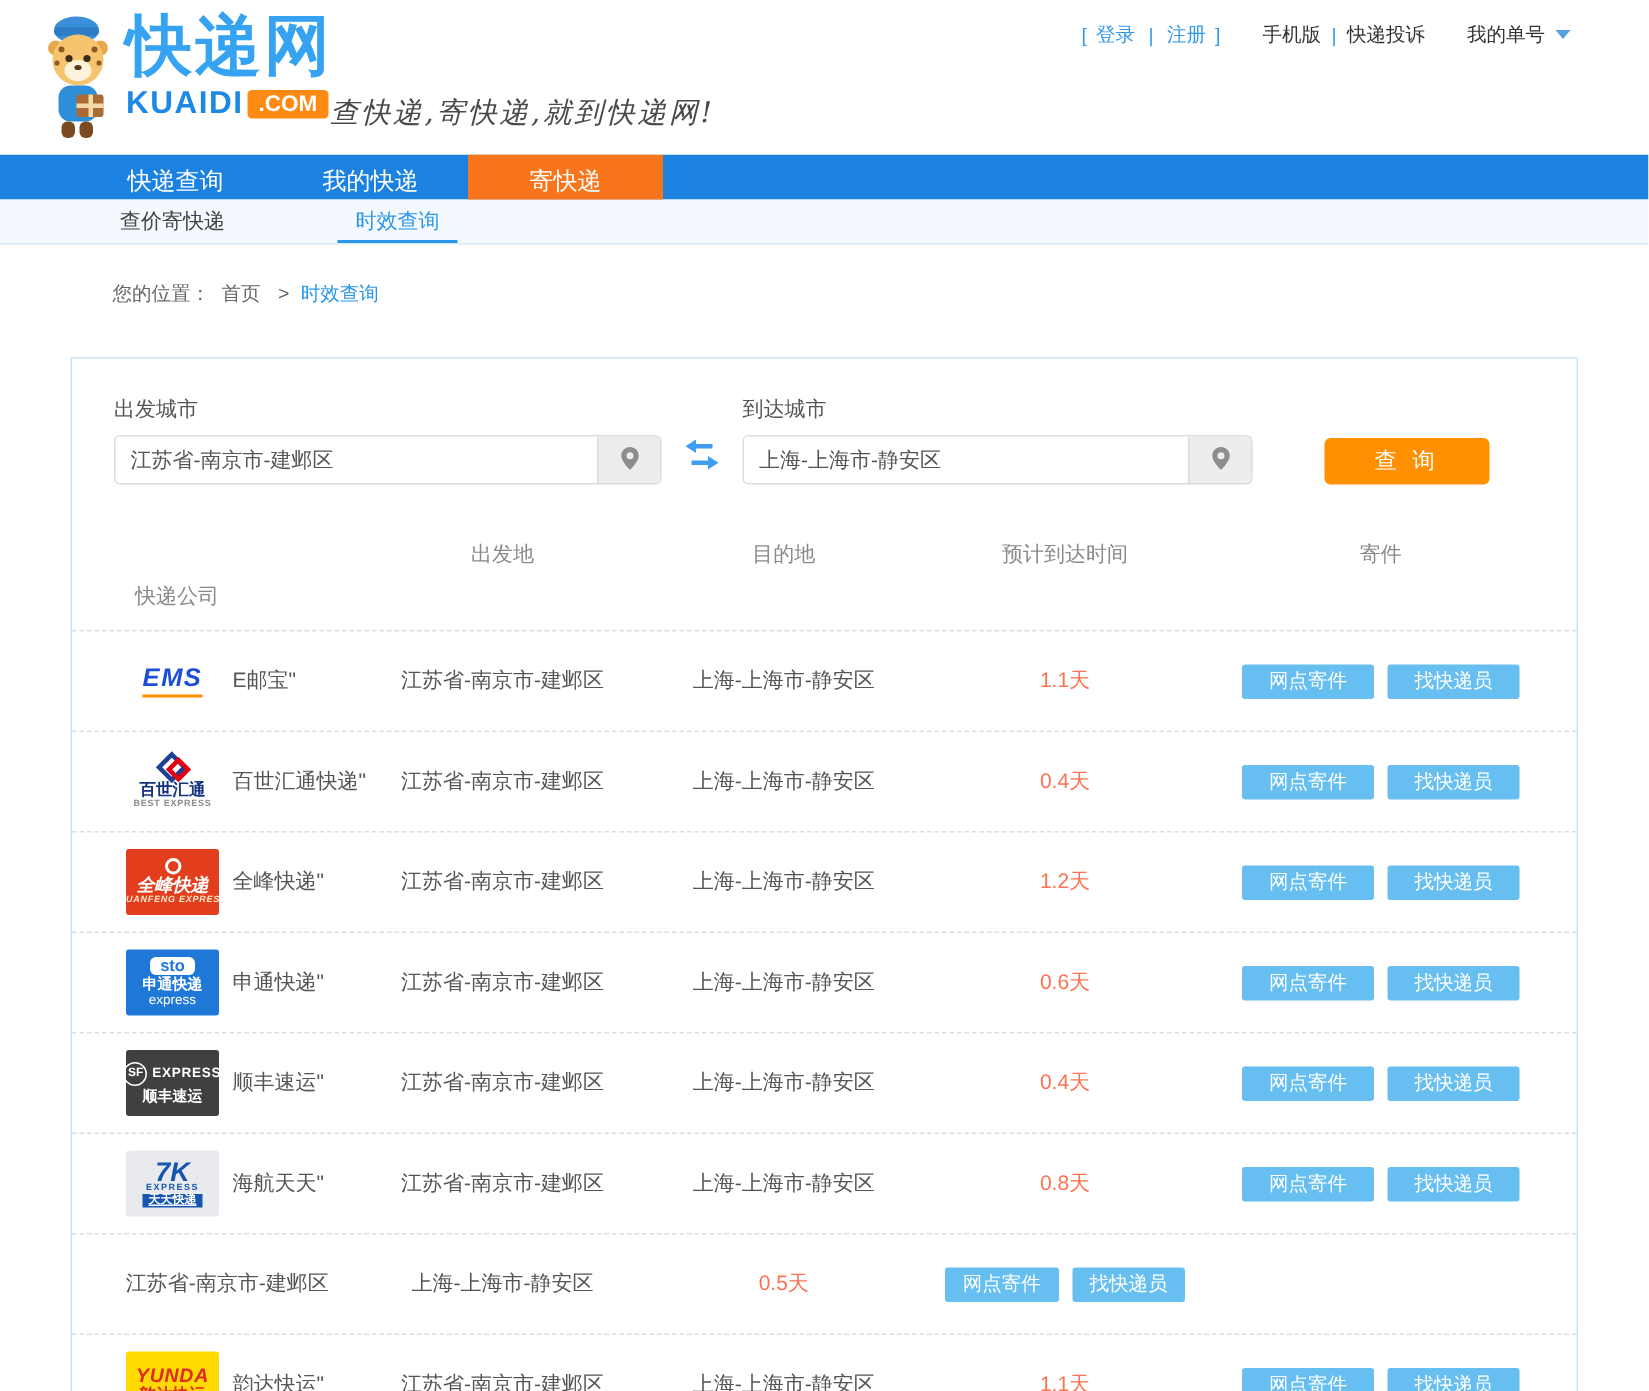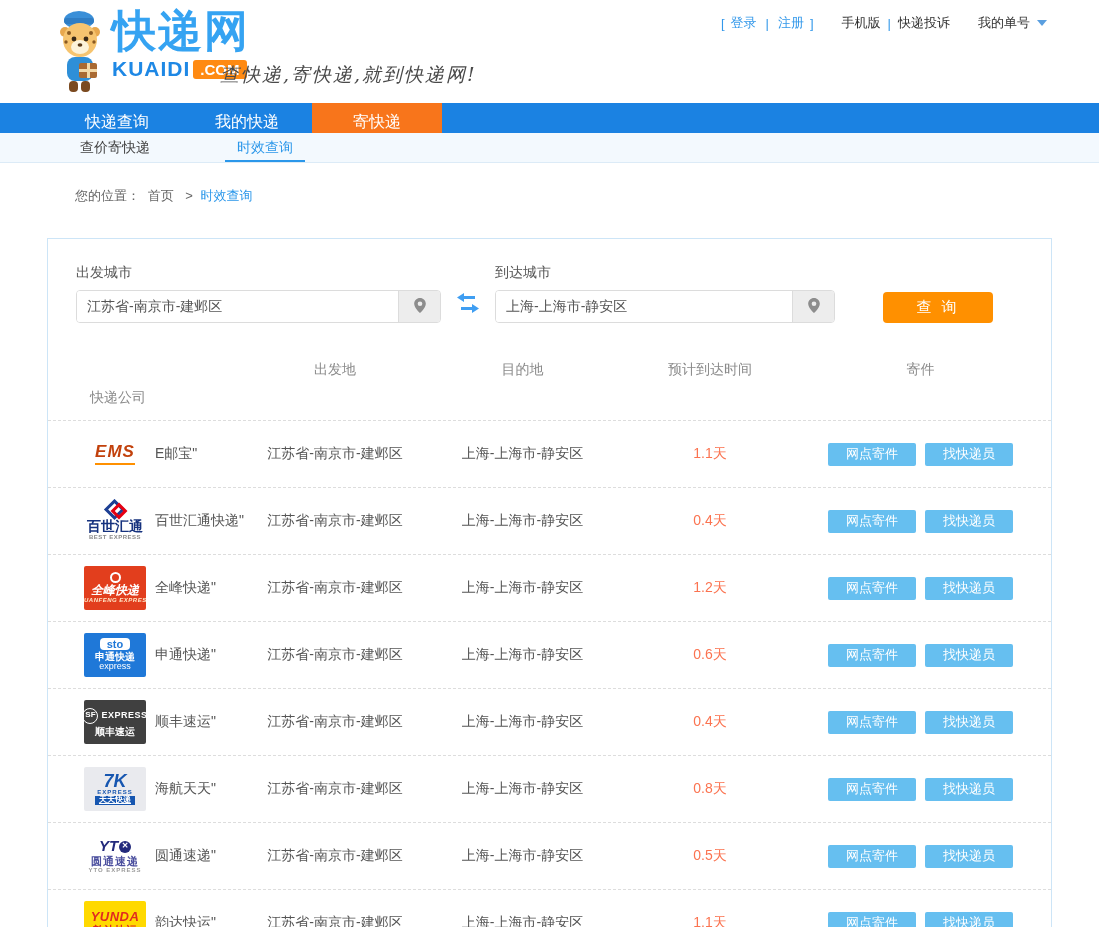--- a/index.html
+++ b/index.html
@@ -1,21 +1,21 @@
 <!DOCTYPE html>
 <html><head>
 <meta charset="utf-8">
 <style>
   * { margin:0; padding:0; box-sizing:border-box; }
   html,body { width:1099px; height:927px; background:#fff; overflow:hidden;
               font-family:"Liberation Sans", sans-serif; }
 
   
   .header { position:relative; height:103px; background:#fff; }
-  .brand { position:absolute; left:52px; top:6px; display:flex; align-items:flex-start; cursor:pointer;text-align:center; }
+  .brand { position:absolute; left:24px; top:6px; display:flex; align-items:flex-start; cursor:pointer;text-align:center; }
   .brand-text { margin-left:4px; }
   .site-name { font-size:44px; font-weight:bold; color:#35a3f2; letter-spacing:2px; line-height:50px; }
   .domain-line { display:flex; align-items:center; margin-top:1px; }
   .domain-main { font-size:21px; font-weight:bold; color:#1e88e5; letter-spacing:1px; }
   .domain-tld { font-size:15px; font-weight:bold; color:#fff; background:#ff8a12; border-radius:3px;
                 padding:1px 7px; margin-left:3px; }
   .tagline { position:absolute; left:220px; top:62px; font-family:"DejaVu Serif", serif;
              font-style:italic; font-size:19px; color:#4a4a4a; letter-spacing:2px; }
 
   .topbar { position:absolute; top:14px; right:52px; display:flex; align-items:center;
@@ -79,29 +79,29 @@
   .c-actions { display:flex; justify-content:center; gap:9px; }
   .act-btn { width:88px; height:23px; background:#66bff0; color:#fff; border:none; border-radius:2px;
              font-size:13px; cursor:pointer; font-family:"Liberation Sans", sans-serif; }
 
   
   .logo-box { width:62px; min-width:62px; height:44px; display:flex; flex-direction:column;
               align-items:center; justify-content:center; font-weight:bold; line-height:1.1;
               text-align:center; border-radius:2px; overflow:hidden; }
   .lg-main, .lg-sub, .lg-badge { display:block; white-space:nowrap; }
 
-  .logo-ems .lg-main { color:#c2410c; font-style:italic; font-size:17px; letter-spacing:1px; }
+  .logo-ems .lg-main { color:#1d4ed8; font-style:italic; font-size:17px; letter-spacing:1px; }
   .logo-ems .ems-bar { width:40px; height:2px; background:#ff9000; margin-top:2px; }
 
   .best-diamond { position:relative; width:20px; height:16px; margin-bottom:2px; }
   .best-diamond::before { content:""; position:absolute; left:2px; top:1px; width:9px; height:9px;
       border:3px solid #1d3f94; transform:rotate(45deg); }
   .best-diamond::after { content:""; position:absolute; left:8px; top:4px; width:6px; height:6px;
       border:3px solid #e60012; transform:rotate(45deg); }
-  .logo-best .lg-main { color:#16327e; font-size:14px; }
+  .logo-best .lg-main { color:#16327e; font-size:11px; }
   .logo-best .lg-sub { color:#8a8a8a; font-size:6px; letter-spacing:.5px; }
 
   .logo-quanfeng { background:#e23e1d; color:#fff; font-style:italic; }
   .logo-quanfeng .qf-ring { width:11px; height:11px; border:2px solid #fff; border-radius:50%; margin-bottom:1px; }
   .logo-quanfeng .lg-main { font-size:12px; }
   .logo-quanfeng .lg-sub { font-size:6px; color:#ffe9c9; letter-spacing:.5px; }
 
   .logo-sto { background:#1f78d8; color:#fff; }
   .logo-sto .lg-badge { background:#fff; color:#1f78d8; border-radius:4px; padding:0 7px; font-size:11px; font-weight:800; }
   .logo-sto .lg-main { font-size:10px; margin-top:1px; }
@@ -361,31 +361,20 @@
     <div class="cell">江苏省-南京市-建邺区</div>
     <div class="cell">上海-上海市-静安区</div>
     <div class="cell c-time">0.8天</div>
     <div class="cell c-actions">
       <button class="act-btn">网点寄件</button>
       <button class="act-btn">找快递员</button>
     </div>
   </div>
 
   <div class="trow">
-    <div class="cell c-company">
-      <span class="logo-box logo-yto">
-        <span class="yto-row">
-          <span class="lg-badge">YT</span>
-          <span class="yto-x">✕</span>
-        </span>
-        <span class="lg-main">圆通速递</span>
-        <span class="lg-sub">YTO EXPRESS</span>
-      </span>
-      <span class="company-name">圆通速递"</span>
-    </div>
     <div class="cell">江苏省-南京市-建邺区</div>
     <div class="cell">上海-上海市-静安区</div>
     <div class="cell c-time">0.5天</div>
     <div class="cell c-actions">
       <button class="act-btn">网点寄件</button>
       <button class="act-btn">找快递员</button>
     </div>
   </div>
 
   <div class="trow">

